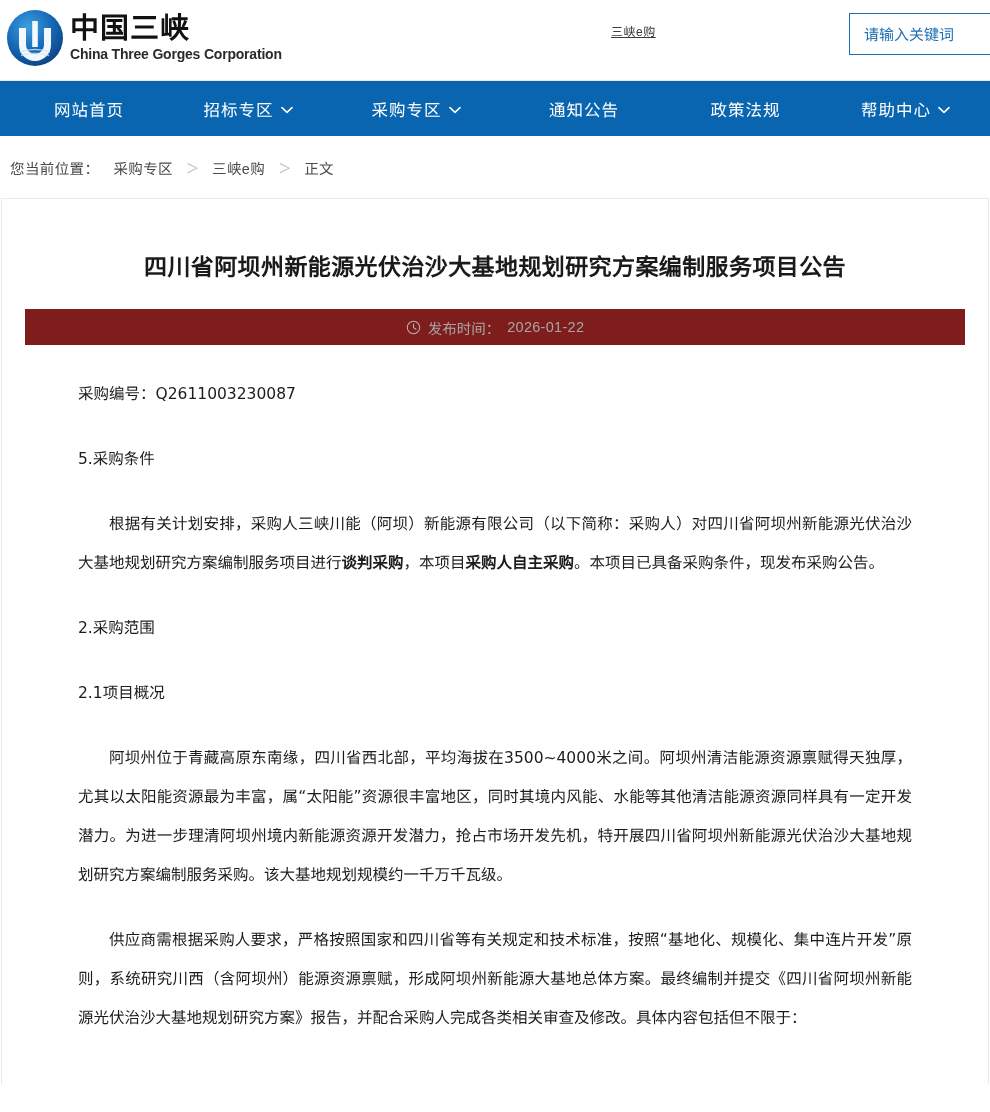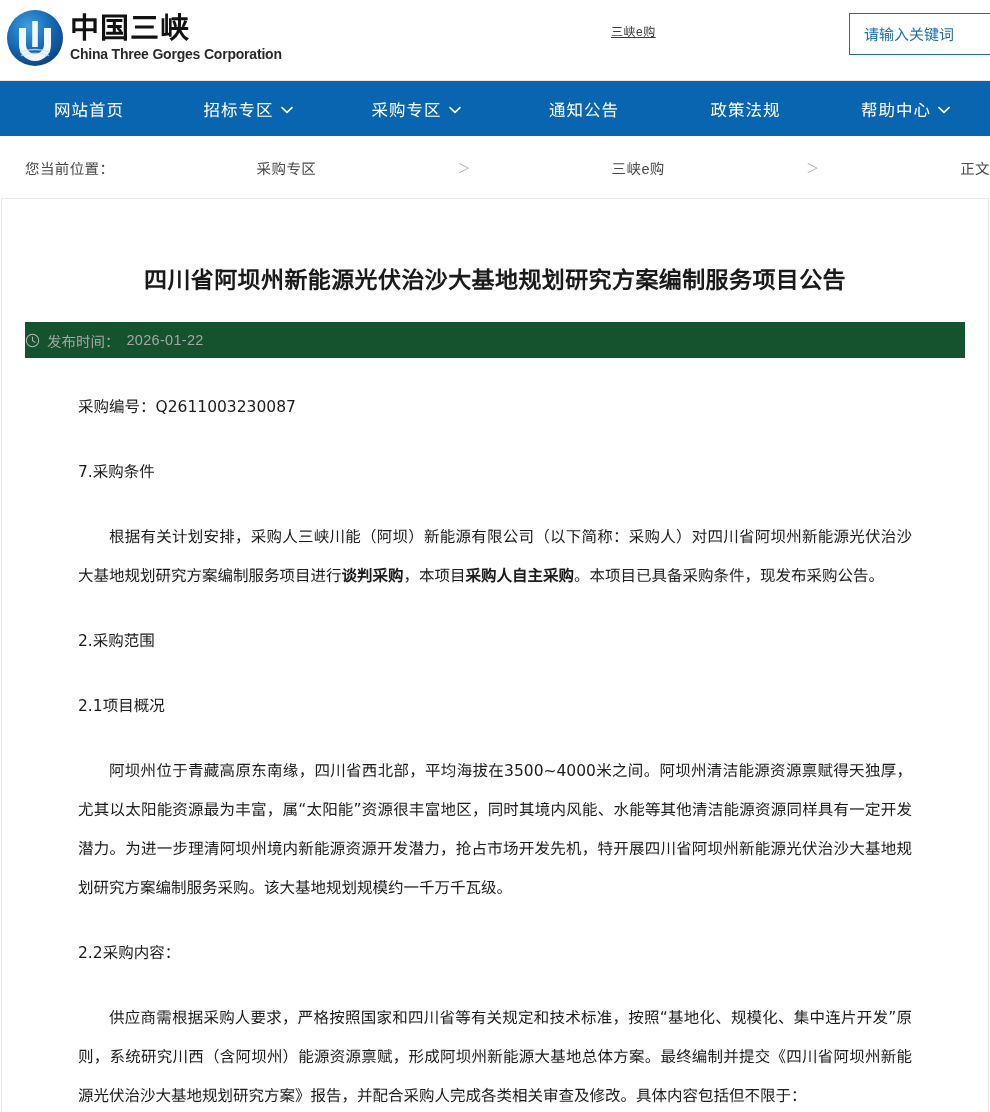--- a/index.html
+++ b/index.html
@@ -118,57 +118,57 @@
   .nav-item:nth-child(5) { width: 155px; }
   .nav-item:nth-child(6) { width: 165px; }
   .chev { display: inline-block; width: 12px; height: 8px; position: relative; top: 1px; }
   .chev svg { display: block; }
 
   
   .breadcrumb {
     height: 62px;
     display: flex;
     align-items: center;
-    padding-left: 25px;
+    padding-left: 10px;
     font-size: 14.5px;
     color: #5c5c5c;
     background: #ffffff;
-    justify-content: space-between;
   }
   .crumb-label { color: #4a4a4a; margin-right: 14px; letter-spacing: 0.4px; }
   .crumb-link { color: #4a4a4a; text-decoration: none; letter-spacing: 0.4px; cursor: pointer; }
   .crumb-sep { color: #b9b9b9; margin: 0 13px; font-size: 13px; }
   .crumb-current { color: #4a4a4a; letter-spacing: 0.4px; }
 
   
   .article-card {
     margin: 0 1px 0 1px;
     border: 1px solid #e9e9e9;
     border-bottom: none;
     background: #ffffff;
     padding: 0 23px;
     min-height: 886px;
   }
   .article-title {
-    margin: 17px;
+    margin: 4px;
     padding: 48px 40px 0 40px;
     text-align: center;
     font-size: 23px;
     font-weight: 700;
     color: #1a1a1a;
     letter-spacing: 0.4px;
     line-height: 1.4;
     font-family: "DejaVu Sans", "Liberation Sans", sans-serif;
   }
   .meta-bar {
     margin-top: 26px;
     height: 36px;
-    background: #14532d;
-    display: flex;
-    align-items: center;
+    background: #7f1d1d;
+    display: flex;
+    align-items: center;
+    justify-content: center;
     gap: 7px;
     color: #a6a6a6;
     font-size: 14.5px;
   }
   .clock-icon { width: 15px; height: 15px; display: block; }
   .meta-date { letter-spacing: 0.3px; }
 
   .article-body {
     padding: 30px 53px 0 53px;
     color: #1c1c1c;
@@ -277,22 +277,21 @@
         <circle cx="8" cy="8" r="6.6" stroke="#b5b5b5" stroke-width="1.1" fill="none"></circle>
         <path d="M8 4.3 V8.2 L10.7 9.9" stroke="#b5b5b5" stroke-width="1.1" fill="none" stroke-linecap="round" stroke-linejoin="round"></path>
       </svg>
     </span>
     <span>发布时间：</span>
     <span class="meta-date">2026-01-22</span>
   </div>
 
   <article class="article-body" id="article-body">
       <p><span>采购编号：Q2611003230087</span></p>
-      <p><span>7.采购条件</span></p>
+      <p><span>5.采购条件</span></p>
       <p class="indent"><span>根据有关计划安排，采购人三峡川能（阿坝）新能源有限公司（以下简称：采购人）对四川省阿坝州新能源光伏治沙大基地规划研究方案编制服务项目进行</span><b>谈判采购</b><span>，本项目</span><b>采购人自主采购</b><span>。本项目已具备采购条件，现发布采购公告。</span></p>
       <p><span>2.采购范围</span></p>
       <p><span>2.1项目概况</span></p>
       <p class="indent"><span>阿坝州位于青藏高原东南缘，四川省西北部，平均海拔在3500~4000米之间。阿坝州清洁能源资源禀赋得天独厚，尤其以太阳能资源最为丰富，属“太阳能”资源很丰富地区，同时其境内风能、水能等其他清洁能源资源同样具有一定开发潜力。为进一步理清阿坝州境内新能源资源开发潜力，抢占市场开发先机，特开展四川省阿坝州新能源光伏治沙大基地规划研究方案编制服务采购。该大基地规划规模约一千万千瓦级。</span></p>
-      <p><span>2.2采购内容：</span></p>
       <p class="indent"><span>供应商需根据采购人要求，严格按照国家和四川省等有关规定和技术标准，按照“基地化、规模化、集中连片开发”原则，系统研究川西（含阿坝州）能源资源禀赋，形成阿坝州新能源大基地总体方案。最终编制并提交《四川省阿坝州新能源光伏治沙大基地规划研究方案》报告，并配合采购人完成各类相关审查及修改。具体内容包括但不限于：</span></p>
     </article>
 
 </main>
 
 </body></html>

